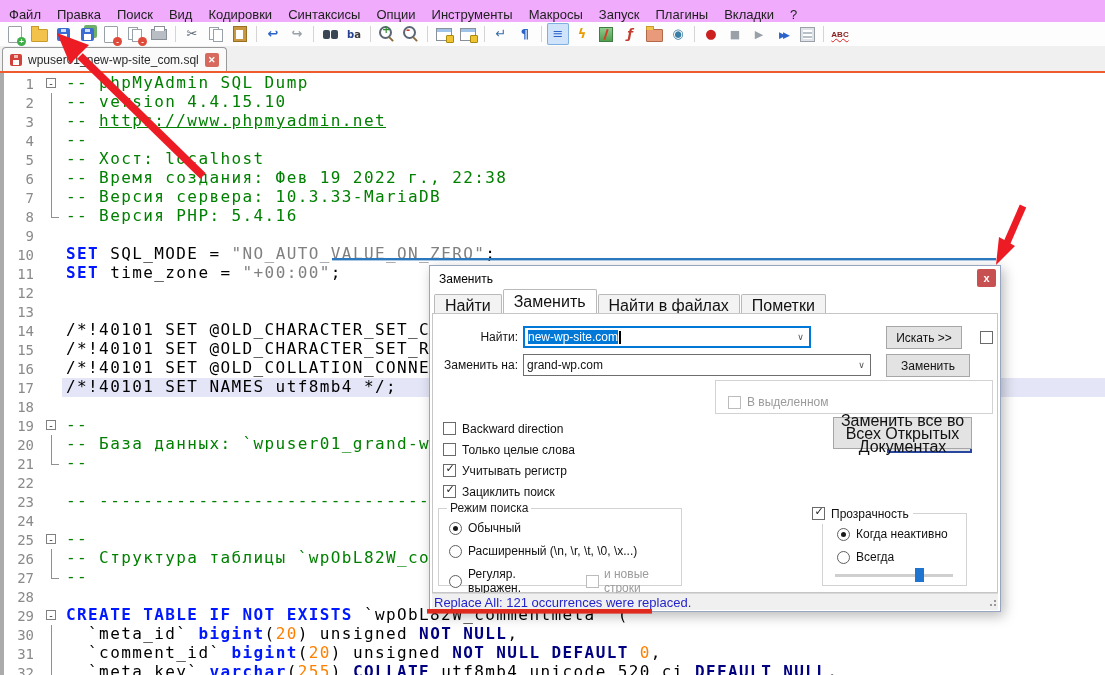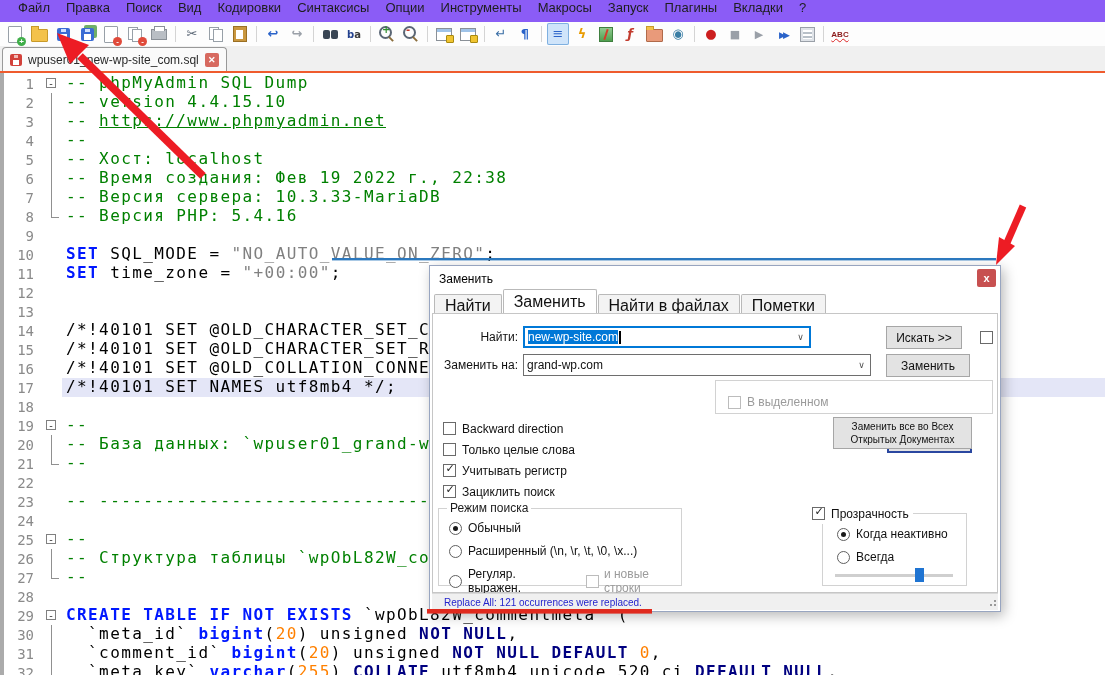--- a/index.html
+++ b/index.html
@@ -1,19 +1,19 @@
 <!DOCTYPE html>
 <html><head>
 <meta charset="utf-8">
 <style>
   html,body{margin:0;padding:0;background:#fff;}
   #app{position:relative;width:1105px;height:675px;overflow:hidden;background:#fff;font-family:"Liberation Sans",sans-serif;}
 
   
-  #menubar{position:absolute;left:0;top:0;width:100%;height:22px;background:#8b5cf6;display:flex;align-items:flex-start;padding-left:10px;box-sizing:border-box;}
+  #menubar{position:absolute;left:0;top:0;width:100%;height:22px;background:#f0abfc;display:flex;align-items:flex-end;padding-left:1px;box-sizing:border-box;}
   .menu-item{padding:0 8px;font-size:13px;color:#1e1e1e;white-space:nowrap;}
 
   
   #toolbar{position:absolute;top:22px;left:0;width:100%;height:24px;background:#fdfdfd;display:flex;align-items:center;padding-left:3px;box-sizing:border-box;}
   .tb{width:22px;height:22px;display:flex;align-items:center;justify-content:center;margin:0 1px;border-radius:2px;flex:none;position:relative;}
   .tb.active{background:#cfe4fa;box-shadow:inset 0 0 0 1px #7fb0e0;}
   .tb-sep{width:1px;height:16px;background:#d4d4d4;margin:0 4px;flex:none;}
   .g{font-family:"DejaVu Sans",sans-serif;font-size:13px;line-height:20px;}
   .sh-page{width:12px;height:15px;background:#fff;border:1px solid #98a0a8;border-radius:1px;position:relative;display:block;}
   .badge{position:absolute;right:-5px;bottom:-4px;width:9px;height:9px;border-radius:50%;color:#fff;font:bold 8px/9px "Liberation Sans",sans-serif;text-align:center;}
@@ -87,21 +87,21 @@
   #dlg-panel{position:absolute;left:2px;top:47px;width:566px;height:280px;border:1px solid #c6c6c6;background:#fff;box-sizing:border-box;}
   .lbl{position:absolute;font-size:12px;color:#111;}
   .combo{position:absolute;height:22px;background:#fff;border:1px solid #6e6e6e;display:flex;align-items:center;box-sizing:border-box;}
   .combo .val{flex:1;padding-left:3px;font-size:12px;white-space:nowrap;overflow:hidden;}
   .combo .dd{width:17px;height:100%;display:flex;align-items:center;justify-content:center;color:#505050;font-size:9px;font-family:"DejaVu Sans",sans-serif;}
   #find-combo{border:2px solid #0078d7;}
   .sel{background:#0078d7;color:#fff;}
   .caret{display:inline-block;width:1.5px;height:13px;background:#000;vertical-align:middle;margin-left:1px;}
   .btn{position:absolute;background:#e3e3e3;border:1px solid #a6a6a6;font-size:12px;display:flex;align-items:center;justify-content:center;text-align:center;color:#111;box-sizing:border-box;}
   #btn-replace-all{border:2px solid #2a47a0;margin-top:43px;}
-  #btn-docs{font-size:10px;line-height:13px;padding:1px;}
+  #btn-docs{font-size:16px;line-height:13px;padding:1px;}
   .cbrow{display:flex;align-items:center;gap:6px;font-size:12px;color:#111;height:21px;}
   .cbrow.dis{color:#9b9b9b;align-items:flex-end;}
   .cb{width:13px;height:13px;border:1px solid #6a6a6a;background:#fff;position:relative;flex:none;box-sizing:border-box;}
   .cb.on:after{content:"✓";position:absolute;left:0;top:-3px;width:12px;text-align:center;font:bold 11px "DejaVu Sans",sans-serif;color:#222;}
   .cb.dis{border-color:#bcbcbc;}
   .rd{width:13px;height:13px;border:1px solid #5f5f5f;border-radius:50%;position:relative;flex:none;background:#fff;box-sizing:border-box;}
   .rd.on:after{content:"";position:absolute;left:3px;top:3px;width:5px;height:5px;border-radius:50%;background:#1a1a1a;}
   .rdrow{display:flex;align-items:center;gap:6px;font-size:12px;color:#111;position:absolute;}
   .grp{position:absolute;border:1px solid #d2d2d2;box-sizing:border-box;}
   .grp-label{position:absolute;top:-8px;left:8px;background:#fff;padding:0 3px;font-size:12px;color:#1a1a1a;white-space:nowrap;}
@@ -112,21 +112,21 @@
   #grp-mode{left:5px;top:194px;width:244px;height:78px;}
   #mode-radios .rdrow{left:10px;}
   #nl-check{margin-left:16px;display:flex;align-items:center;gap:5px;}
   #cb-transp{position:absolute;left:379px;top:189px;background:#fff;padding-right:4px;z-index:2;}
   #grp-transp{left:389px;top:199px;width:145px;height:73px;}
   #tr-radios .rdrow{left:14px;}
   #tr-slider{position:absolute;left:12px;top:54px;width:118px;height:14px;}
   #tr-slider:before{content:"";position:absolute;left:0;right:0;top:6px;height:3px;background:#cfcfcf;}
   #tr-thumb{position:absolute;top:0;width:9px;height:14px;background:#1f74d2;}
   #dlg-status{position:absolute;left:2px;top:327px;width:566px;height:17px;background:#f0f0f0;border-top:1px solid #d9d9d9;display:flex;align-items:center;box-sizing:border-box;}
-  #status-text{font-size:10px;color:#2424cc;padding-left:12px;white-space:nowrap;}
+  #status-text{font-size:13px;color:#2424cc;padding-left:2px;white-space:nowrap;}
   #grip{position:absolute;right:2px;bottom:2px;width:8px;height:8px;background:
     radial-gradient(circle at 7px 1px,#9a9a9a 1px,transparent 1.2px),
     radial-gradient(circle at 7px 5px,#9a9a9a 1px,transparent 1.2px),
     radial-gradient(circle at 3px 5px,#9a9a9a 1px,transparent 1.2px);}
 
   #annot{position:absolute;left:0;top:0;z-index:60;pointer-events:none;}
 </style>
 </head>
 <body>
 

